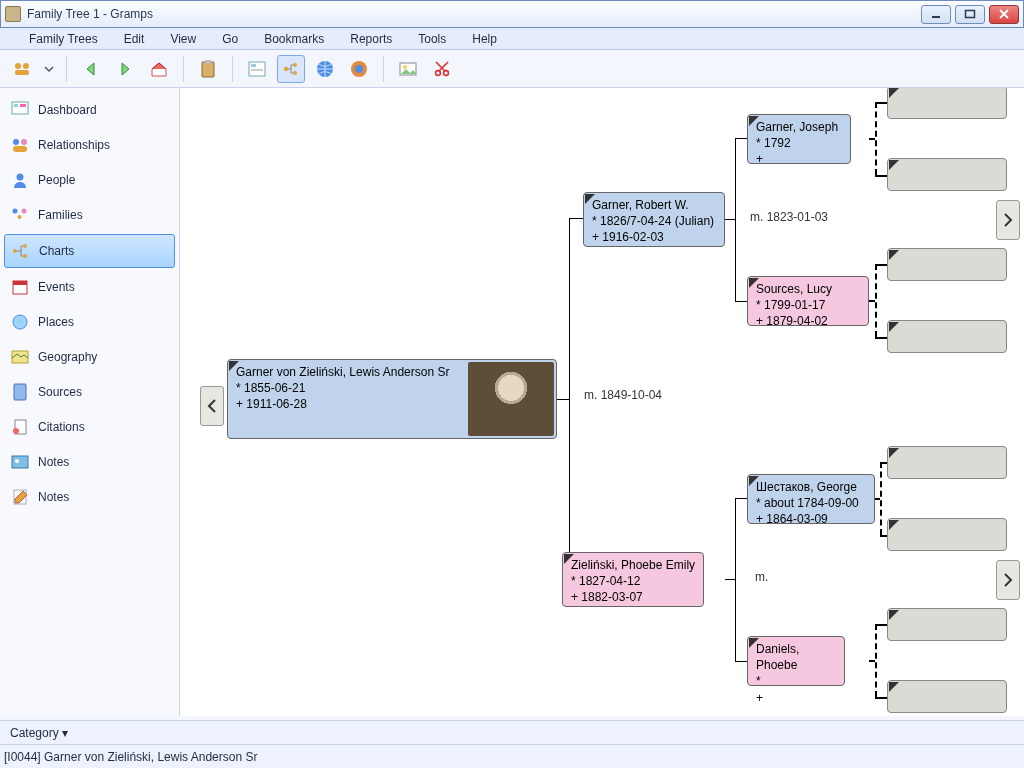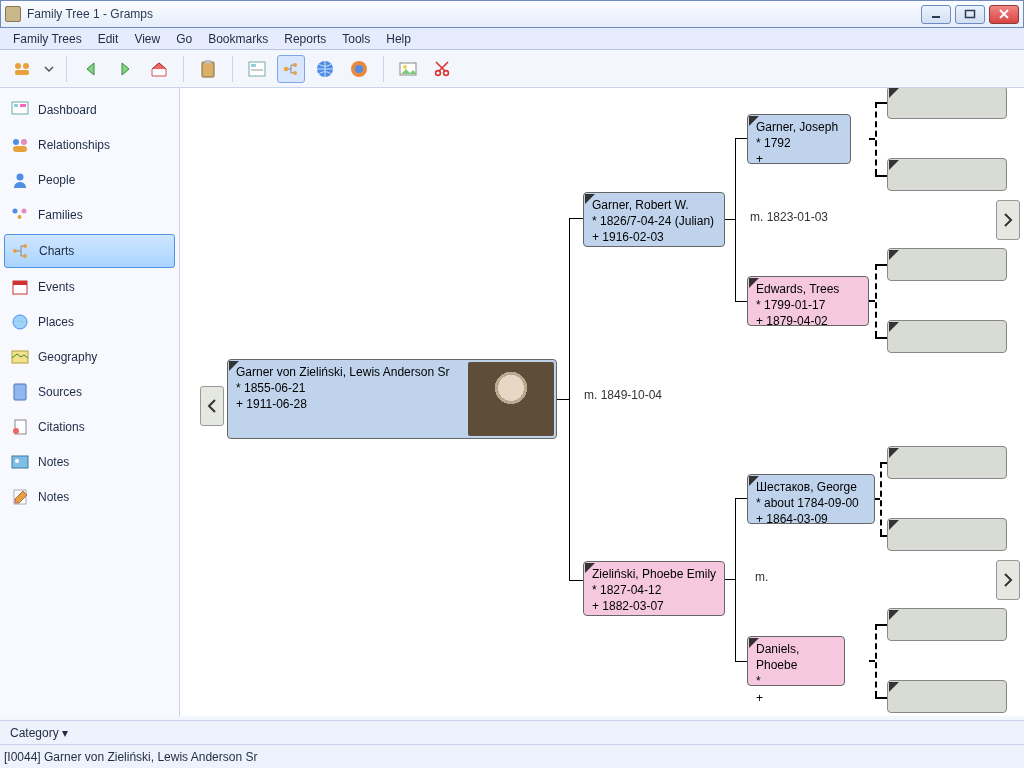--- a/index.html
+++ b/index.html
@@ -4,21 +4,21 @@
 <style>
   * { box-sizing: border-box; margin:0; padding:0; font-family: "Segoe UI", Tahoma, sans-serif; font-size:12px; }
   body { width:1024px; height:768px; overflow:hidden; background:#fff; }
   .titlebar { height:28px; background:linear-gradient(#fbfdff,#e6eefb); border:1px solid #6f8abf; display:flex; align-items:center; padding:0 4px; }
   .titlebar .app-icon { width:16px; height:16px; margin-right:6px; background:#c9b68b; border:1px solid #8a7750; border-radius:2px; }
   .titlebar .title { flex:1; color:#2b3a55; }
   .winbtns { display:flex; gap:4px;}
   .winbtn { width:30px; height:19px; border:1px solid #6f8abf; border-radius:3px; background:linear-gradient(#eaf2fd,#d2e0f3); display:flex; align-items:center; justify-content:center; color:#2b3a55;}
   .winbtn.close { background:linear-gradient(#f08784,#d84340); border-color:#8a3a37; color:#fff;}
   .winbtn svg { width:12px; height:10px; }
-  .menubar { height:22px; background:#e6ecfb; border-bottom:1px solid #b8c6e4; display:flex; align-items:center; padding:0 6px; gap:2px;}
+  .menubar { height:22px; background:#e6ecfb; border-bottom:1px solid #b8c6e4; display:flex; align-items:center; padding:0 22px; gap:12px;}
   .menubar .mitem { padding:2px 7px; color:#1f2a44; border-radius:3px;}
   .toolbar { height:38px; background:#f3f6fd; border-bottom:1px solid #c9d3ea; display:flex; align-items:center; padding:3px 8px; gap:6px;}
   .tbtn { width:28px; height:28px; border-radius:3px; display:flex; align-items:center; justify-content:center; }
   .tbtn.active { background:#d9e6ff; border:1px solid #7fa6e6;}
   .tsep { width:1px; height:26px; background:#c9d3ea; margin:0 4px;}
   .content { display:flex; height:calc(768px - 28px - 22px - 38px - 4px - 24px - 24px); }
   .sidebar { width:180px; border-right:1px solid #c9d3ea; background:#f7f9ff; padding:6px 4px; display:flex; flex-direction:column; gap:3px;}
   .sitem { display:flex; align-items:center; gap:8px; padding:6px 6px; border-radius:3px; color:#1f2a44;}
   .sitem.selected { background:linear-gradient(#cfe6ff,#a9d4ff); border:1px solid #4f91e6;}
   .sicon { width:20px; height:20px; display:flex; align-items:center; justify-content:center;}
@@ -297,21 +297,21 @@
     <div class="hline" style="left:389px; top:492px; width:14px;"></div>
     <div class="mlabel" style="left:404px; top:300px;">m. 1849-10-04</div>
 
     <div class="person male" style="left:403px; top:104px; width:142px; height:55px;">
       <div class="corner"></div>
       <div>Garner, Robert W.</div>
       <div>* 1826/7-04-24 (Julian)</div>
       <div>+ 1916-02-03</div>
     </div>
 
-    <div class="person female" style="left:403px; top:464px; width:142px; height:55px;margin-top:9px;">
+    <div class="person female" style="left:382px; top:464px; width:142px; height:55px;">
       <div class="corner"></div>
       <div>Zieliński, Phoebe Emily</div>
       <div>* 1827-04-12</div>
       <div>+ 1882-03-07</div>
     </div>
 
     <div class="hline" style="left:545px; top:131px; width:10px;"></div>
     <div class="vline" style="left:555px; top:50px; height:163px;"></div>
     <div class="hline" style="left:555px; top:50px; width:12px;"></div>
     <div class="hline" style="left:555px; top:213px; width:12px;"></div>
@@ -319,21 +319,21 @@
 
     <div class="person male" style="left:567px; top:26px; width:104px; height:50px;">
       <div class="corner"></div>
       <div>Garner, Joseph</div>
       <div>* 1792</div>
       <div>+</div>
     </div>
 
     <div class="person female" style="left:567px; top:188px; width:122px; height:50px;">
       <div class="corner"></div>
-      <div>Edwards, Trees</div>
+      <div>Sources, Lucy</div>
       <div>* 1799-01-17</div>
       <div>+ 1879-04-02</div>
     </div>
 
     <div class="hline" style="left:545px; top:491px; width:10px;"></div>
     <div class="vline" style="left:555px; top:410px; height:163px;"></div>
     <div class="hline" style="left:555px; top:410px; width:12px;"></div>
     <div class="hline" style="left:555px; top:573px; width:12px;"></div>
     <div class="mlabel" style="left:575px; top:482px;">m.</div>
 

